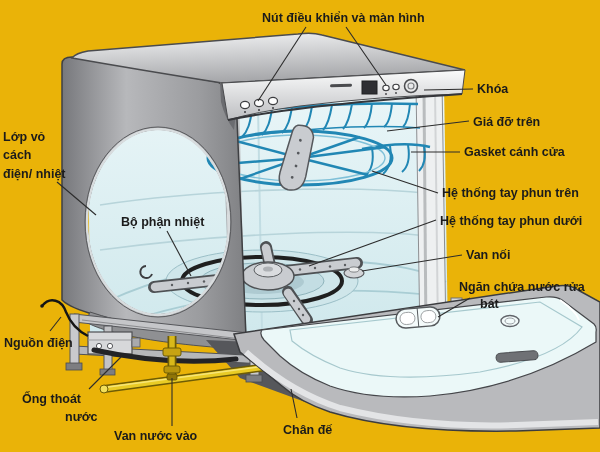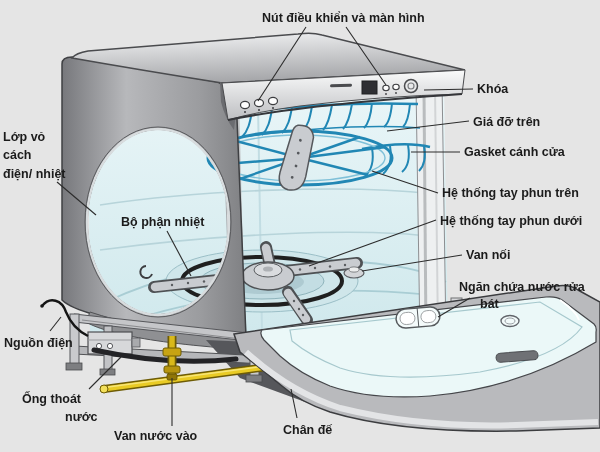--- a/index.html
+++ b/index.html
@@ -1,16 +1,16 @@
 <!DOCTYPE html>
 <html><head>
 <meta charset="utf-8">
 <style>
   html,body{margin:0;padding:0;background:#ffffff;}
-  .stage{width:600px;height:452px;position:relative;background:#e5e5e5;overflow:hidden;}
+  .stage{width:600px;height:452px;position:relative;background:#eab308;overflow:hidden;}
   svg{display:block;}
   text{font-family:"Liberation Sans","DejaVu Sans",sans-serif;font-weight:700;font-size:12.5px;fill:#1b1b1b;}
   .leader{stroke:#2c2c2c;stroke-width:1.1;fill:none;}
 </style>
 </head>
 <body>
 
 <div class="stage">
 <svg width="600" height="452" viewBox="0 0 600 452">
   <defs>

